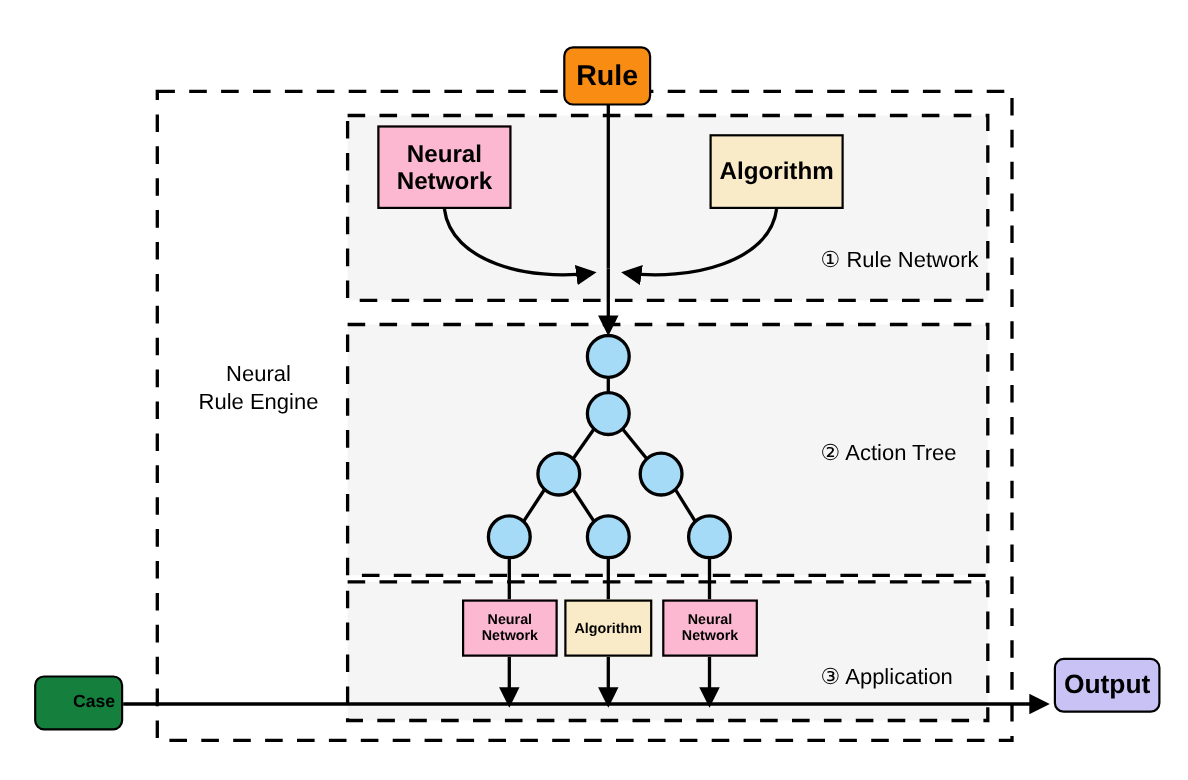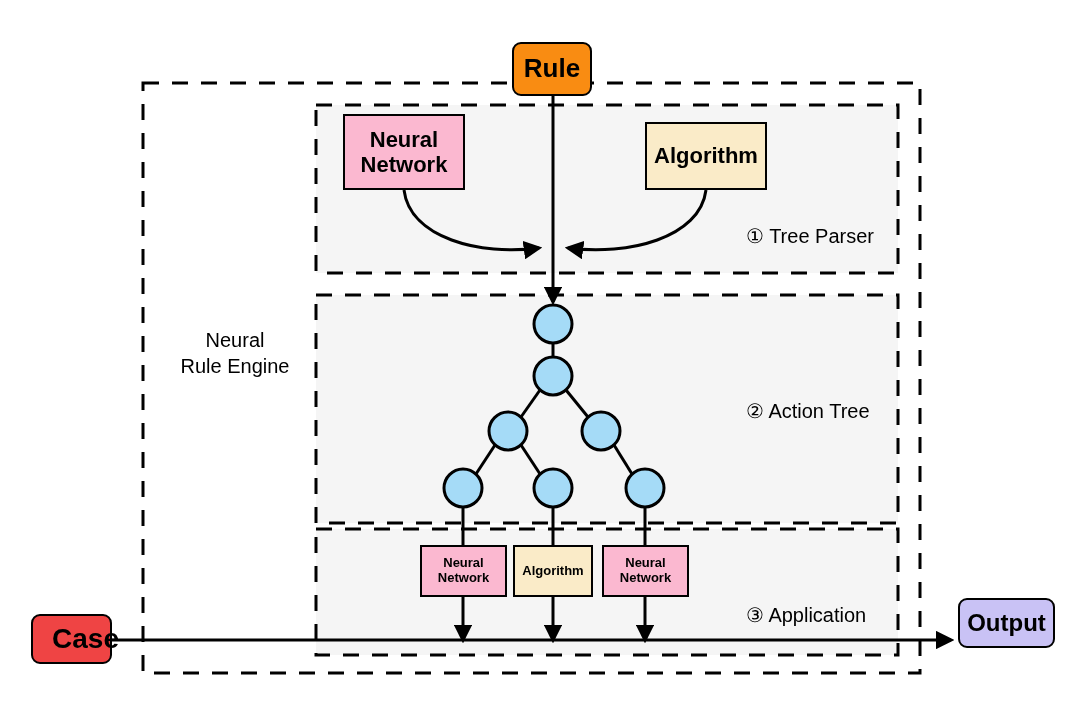--- a/index.html
+++ b/index.html
@@ -126,26 +126,26 @@
   <div class="node-box" style="left:645px; top:122px; width:122px; height:68px; background:#FAEBC8; font-size:22px;">Algorithm</div>
 
   <div class="node-box" style="left:420px; top:545px; width:87px; height:52px; background:#FBB8D0; font-size:13px;">Neural
 Network</div>
 
   <div class="node-box" style="left:513px; top:545px; width:80px; height:52px; background:#FAEBC8; font-size:13px;">Algorithm</div>
 
   <div class="node-box" style="left:602px; top:545px; width:87px; height:52px; background:#FBB8D0; font-size:13px;">Neural
 Network</div>
 
-  <div class="node-box rounded" style="left:31px; top:614px; width:81px; height:50px; background:#ef4444; font-size:28px;padding-left:28px;">Case</div>
+  <div class="node-box rounded" style="left:31px; top:614px; width:81px; height:50px; background:#15803d; font-size:16px;padding-left:28px;">Case</div>
 
   <div class="node-box rounded" style="left:958px; top:598px; width:97px; height:50px; background:#C9C2F5; font-size:24px;">Output</div>
 
   <div class="free-label" style="left:160px; top:327px; width:150px; font-size:20px;">Neural
 Rule Engine</div>
 
-  <div class="section-label" style="left:746px; top:224px; font-size:20px;">① Tree Parser</div>
+  <div class="section-label" style="left:746px; top:224px; font-size:20px;">① Rule Network</div>
 
   <div class="section-label" style="left:746px; top:399px; font-size:20px;">② Action Tree</div>
 
   <div class="section-label" style="left:746px; top:559px; font-size:20px;margin-top:44px;">③ Application</div>
 
 </div>
 
 </body></html>

